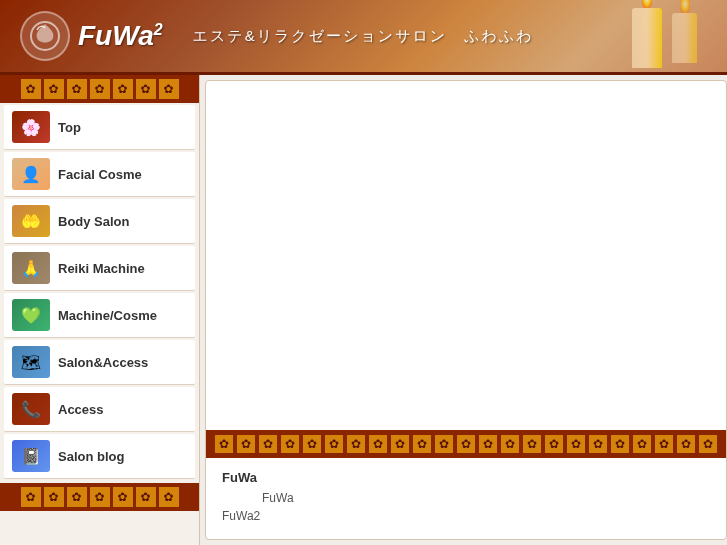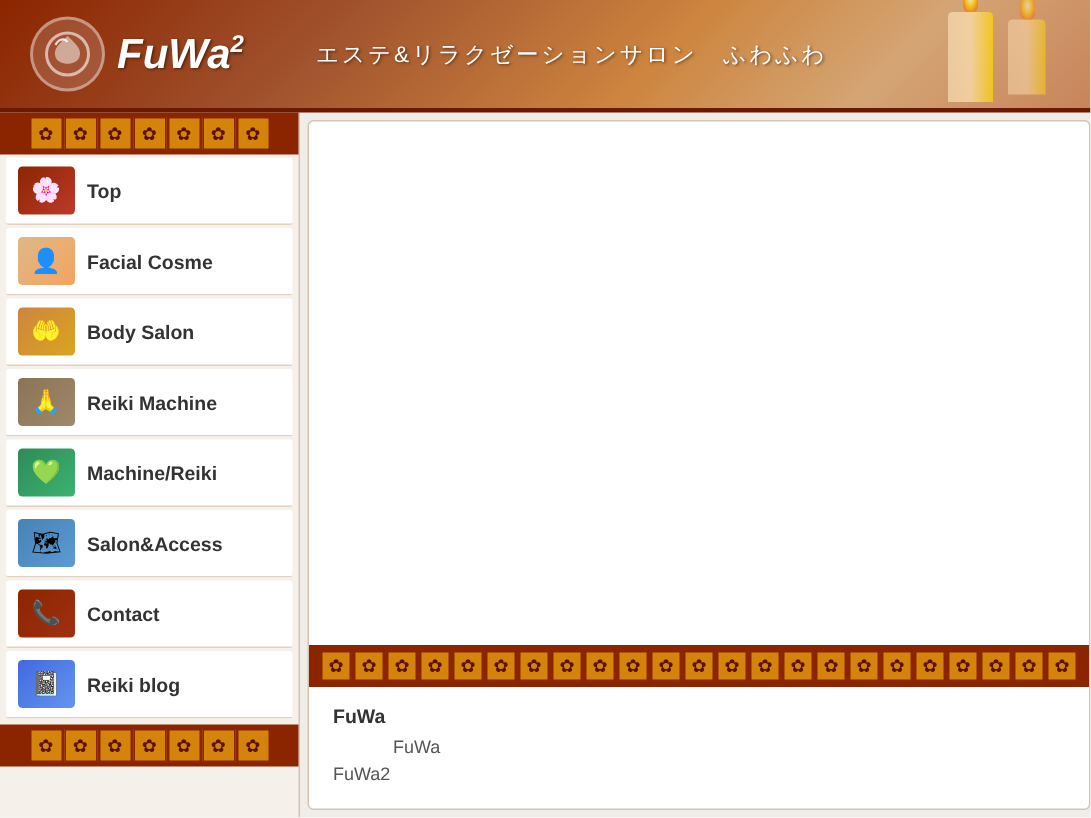--- a/index.html
+++ b/index.html
@@ -46,21 +46,21 @@
       font-style: italic;
       text-shadow: 1px 1px 2px rgba(0,0,0,0.5);
     }
     .logo-sup {
       font-size: 16px;
       vertical-align: super;
     }
     .header-tagline {
       color: white;
       font-size: 15px;
-      margin-left: 48px;
+      margin-left: 30px;
       text-shadow: 1px 1px 2px rgba(0,0,0,0.5);
       letter-spacing: 2px;
     }
     .header-candle {
       position: absolute;
       right: 20px;
       top: 0;
       width: 120px;
       height: 75px;
       display: flex;
@@ -285,39 +285,39 @@
         <div class="nav-item">
           <div class="nav-thumb nav-thumb-reiki">
             <span style="font-size:16px;filter:brightness(1.2);">🙏</span>
           </div>
           <span class="nav-label">Reiki Machine</span>
         </div>
         <div class="nav-item">
           <div class="nav-thumb nav-thumb-machine">
             <span style="font-size:16px;filter:brightness(1.2);">💚</span>
           </div>
-          <span class="nav-label">Machine/Reiki</span>
+          <span class="nav-label">Machine/Cosme</span>
         </div>
         <div class="nav-item">
           <div class="nav-thumb nav-thumb-salon">
             <span style="font-size:16px;filter:brightness(1.2);">🗺</span>
           </div>
           <span class="nav-label">Salon&amp;Access</span>
         </div>
         <div class="nav-item">
           <div class="nav-thumb nav-thumb-contact">
             <span style="font-size:16px;filter:brightness(1.2);">📞</span>
           </div>
-          <span class="nav-label">Contact</span>
+          <span class="nav-label">Access</span>
         </div>
         <div class="nav-item">
           <div class="nav-thumb nav-thumb-blog">
             <span style="font-size:16px;filter:brightness(1.2);">📓</span>
           </div>
-          <span class="nav-label">Reiki blog</span>
+          <span class="nav-label">Salon blog</span>
         </div>
       </div>
 
     <div class="deco-border" style="margin-top:4px;">
       <div class="deco-border-inner">
         <div class="deco-tile"></div>
         <div class="deco-tile"></div>
         <div class="deco-tile"></div>
         <div class="deco-tile"></div>
         <div class="deco-tile"></div>

